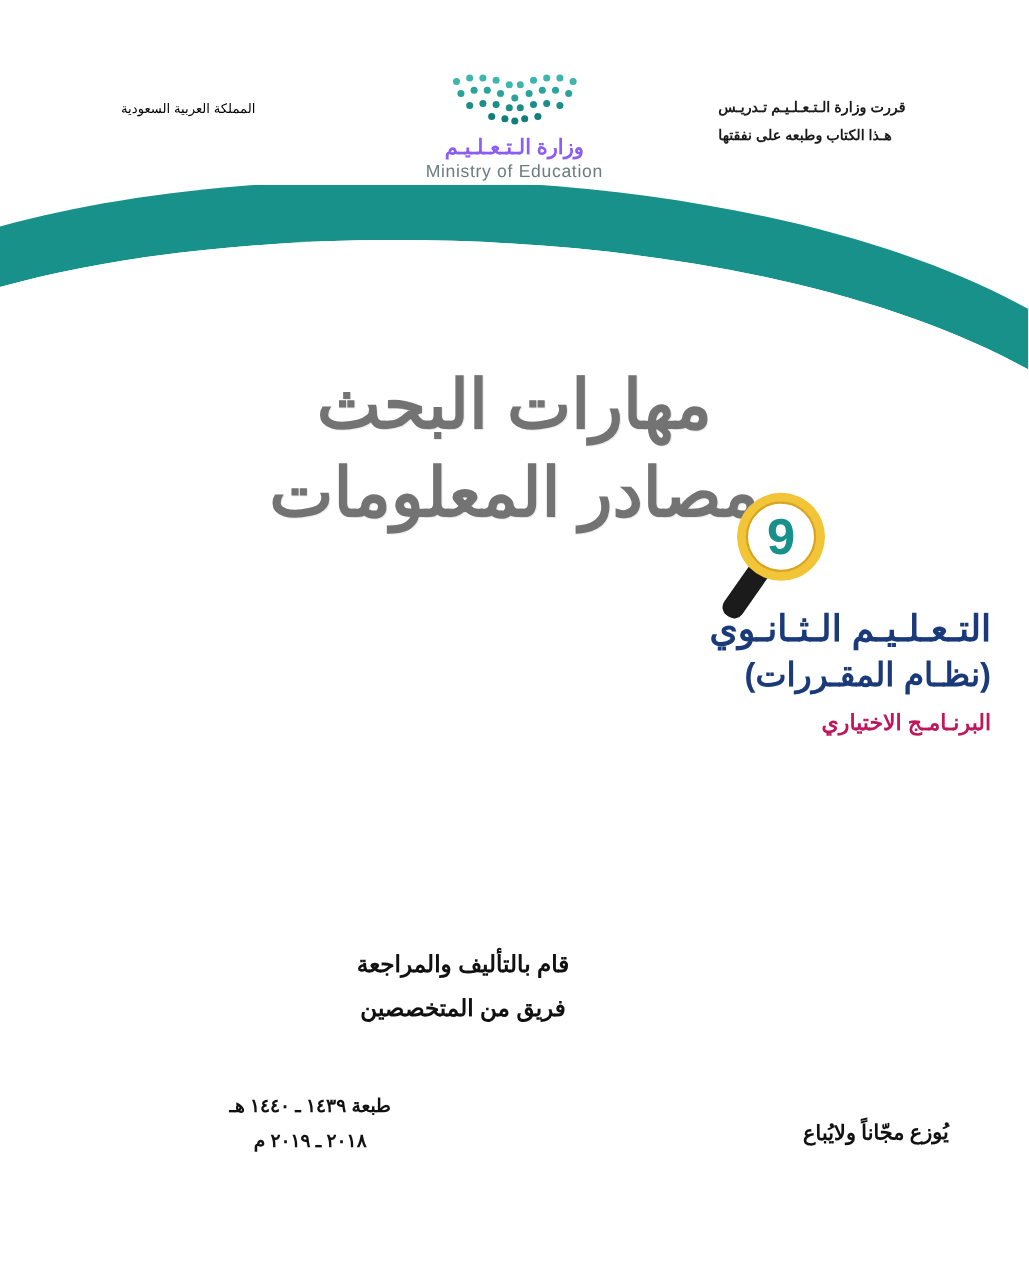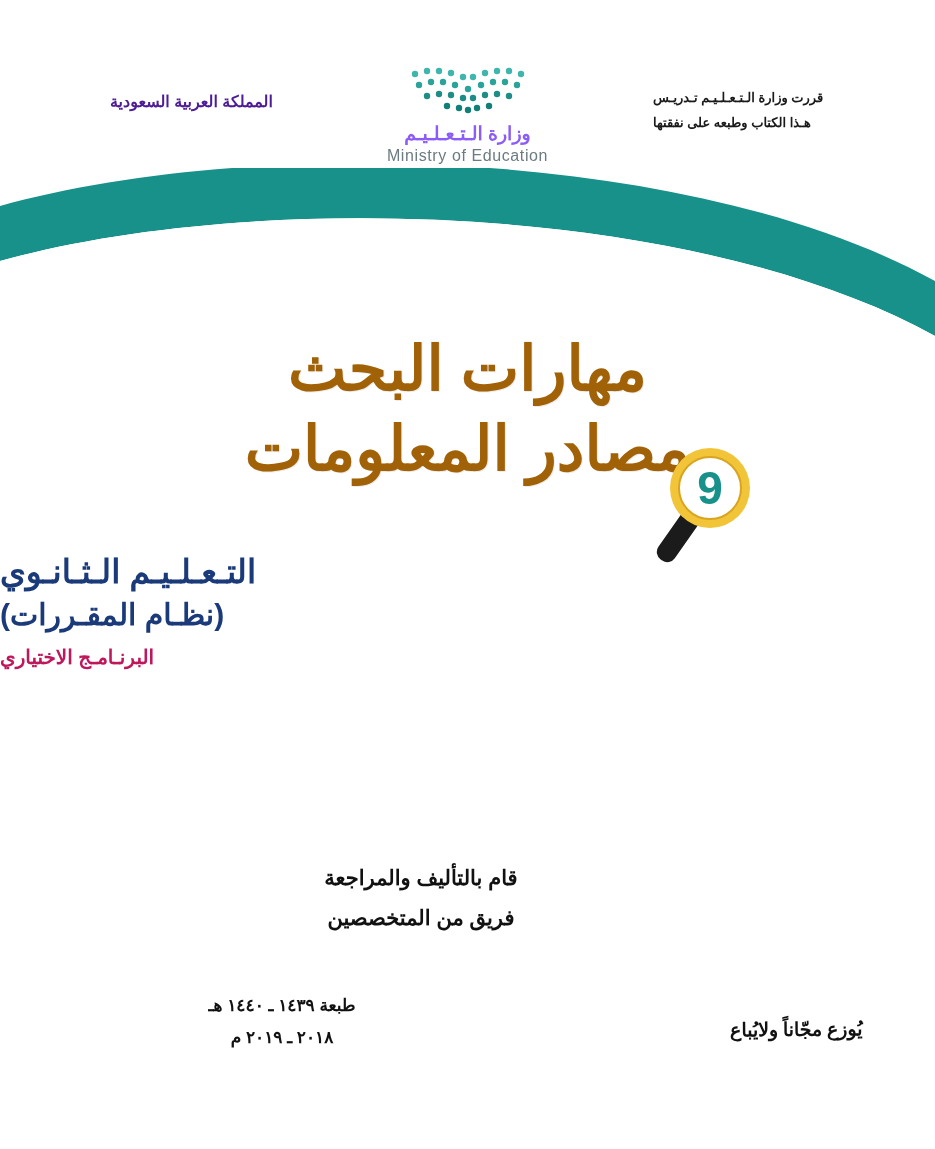--- a/index.html
+++ b/index.html
@@ -41,23 +41,23 @@
     color: #1a1a1a;
     line-height: 1.9;
     letter-spacing: 0.5px;
     width: 230px;
   }
 
   .kingdom-label {
     position: absolute;
     top: 14px;
     left: 110px;
-    font-size: 16px;
-    font-weight: bold;
-    color: #4c1d95;
+    font-size: 12px;
+    font-weight: normal;
+    color: #000000;
     letter-spacing: 0.3px;
   }
 
   
   .moe-logo {
     position: absolute;
     top: -14px;
     left: 50%;
     transform: translateX(-50%);
     width: 210px;
@@ -102,21 +102,21 @@
   .title-block {
     position: absolute;
     top: 330px;
     left: 0;
     width: 935px;
     text-align: center;
   }
   .title-line {
     font-family: "Liberation Sans", sans-serif;
     font-weight: bold;
-    color: #a16207;
+    color: #737373;
     font-size: 62px;
     line-height: 1.25;
     letter-spacing: 0px;
     text-shadow: 1px 1px 0 rgba(0,0,0,0.08);
   }
   .title-line.second {
     margin-top: 2px;
   }
 
   
@@ -127,21 +127,22 @@
     width: 140px;
     height: 140px;
     pointer-events: none;
   }
 
   .subtitle-block {
     position: absolute;
     top: 550px;
     left: 0;
     width: 861px;
-    text-align: left;
+    text-align: right;
+    padding-left: 40px;
   }
   .subtitle-1 {
     font-size: 33px;
     font-weight: bold;
     color: #1a3a7a;
     letter-spacing: 1px;
     line-height: 1.35;
   }
   .subtitle-2 {
     font-size: 30px;

